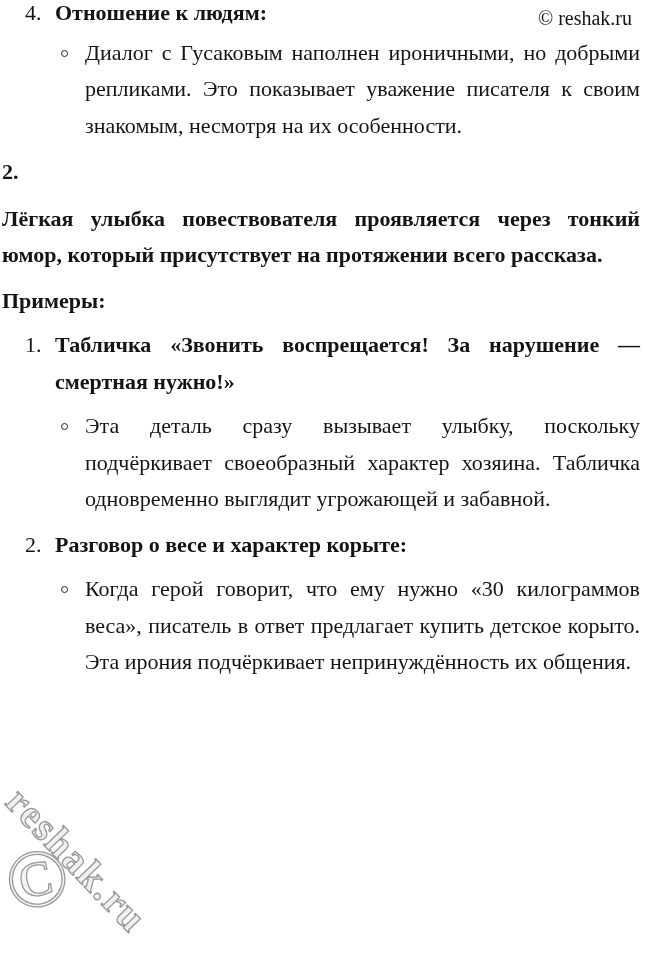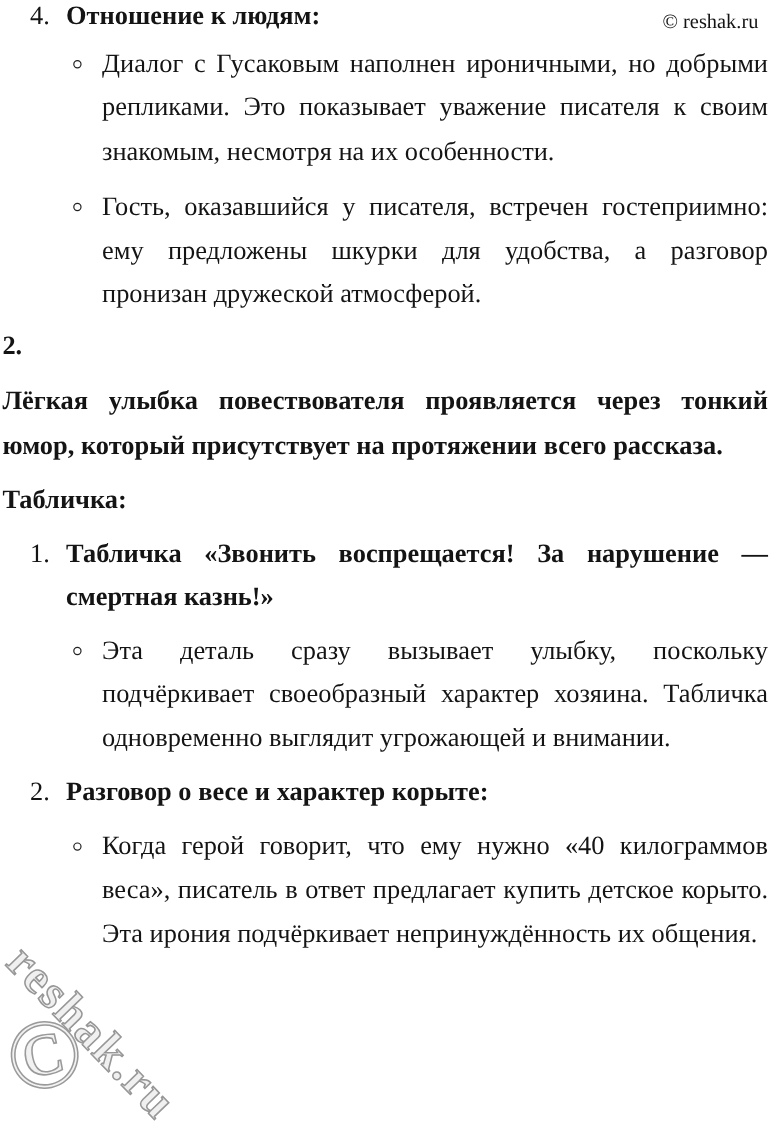--- a/index.html
+++ b/index.html
@@ -19,21 +19,21 @@
     position: relative;
     z-index: 2;
     margin-top: -5px;
     padding: 0 6px 0 2px;
   }
 
   .copyright {
     position: absolute;
     top: 0;
     right: 14px;
-    font-size: 17px;
+    font-size: 20px;
     color: #141414;
     z-index: 3;
     white-space: nowrap;
   }
 
   .block { margin: 0 0 8px 0; }
   .justify { text-align: justify; }
   .bold { font-weight: bold; }
 
   
@@ -117,45 +117,41 @@
   <div class="block hang mb3">
     <span class="num">4.</span>
     <span class="body bold">Отношение к людям:</span>
   </div>
 
   <div class="block bullet mb14">
     <span class="dot"></span>
     <span class="body justify">Диалог с Гусаковым наполнен ироничными, но добрыми репликами. Это показывает уважение писателя к своим знакомым, несмотря на их особенности.</span>
   </div>
 
-  <div class="block bullet mb6">
-    <span class="dot"></span>
-    <span class="body justify">Гость, оказавшийся у писателя, встречен гостеприимно: ему предложены шкурки для удобства, а разговор пронизан дружеской атмосферой.</span>
-  </div>
 
 
   <div class="block bold mb10">2.</div>
 
   <div class="block bold justify mb9">Лёгкая улыбка повествователя проявляется через тонкий юмор, который присутствует на протяжении всего рассказа.</div>
 
-  <div class="block bold mb8">Табличка:</div>
+  <div class="block bold mb8">Примеры:</div>
 
   <div class="block hang mb8">
     <span class="num">1.</span>
-    <span class="body bold justify">Табличка «Звонить воспрещается! За нарушение — смертная казнь!»</span>
+    <span class="body bold justify">Табличка «Звонить воспрещается! За нарушение — смертная нужно!»</span>
   </div>
 
   <div class="block bullet mb9">
     <span class="dot"></span>
-    <span class="body justify">Эта деталь сразу вызывает улыбку, поскольку подчёркивает своеобразный характер хозяина. Табличка одновременно выглядит угрожающей и внимании.</span>
+    <span class="body justify">Эта деталь сразу вызывает улыбку, поскольку подчёркивает своеобразный характер хозяина. Табличка одновременно выглядит угрожающей и забавной.</span>
   </div>
 
   <div class="block hang mb8">
     <span class="num">2.</span>
     <span class="body bold justify">Разговор о весе и характер корыте:</span>
   </div>
 
   <div class="block bullet">
     <span class="dot"></span>
-    <span class="body justify">Когда герой говорит, что ему нужно «40 килограммов веса», писатель в ответ предлагает купить детское корыто. Эта ирония подчёркивает непринуждённость их общения.</span>
+    <span class="body justify">Когда герой говорит, что ему нужно «30 килограммов веса», писатель в ответ предлагает купить детское корыто. Эта ирония подчёркивает непринуждённость их общения.</span>
   </div>
 
 </div>
 
 </body></html>

